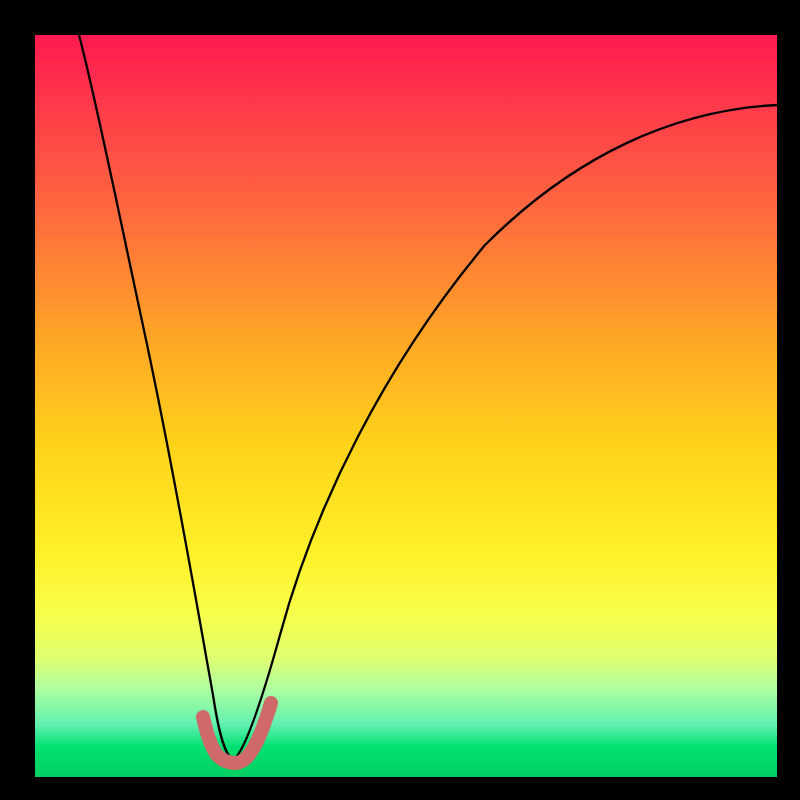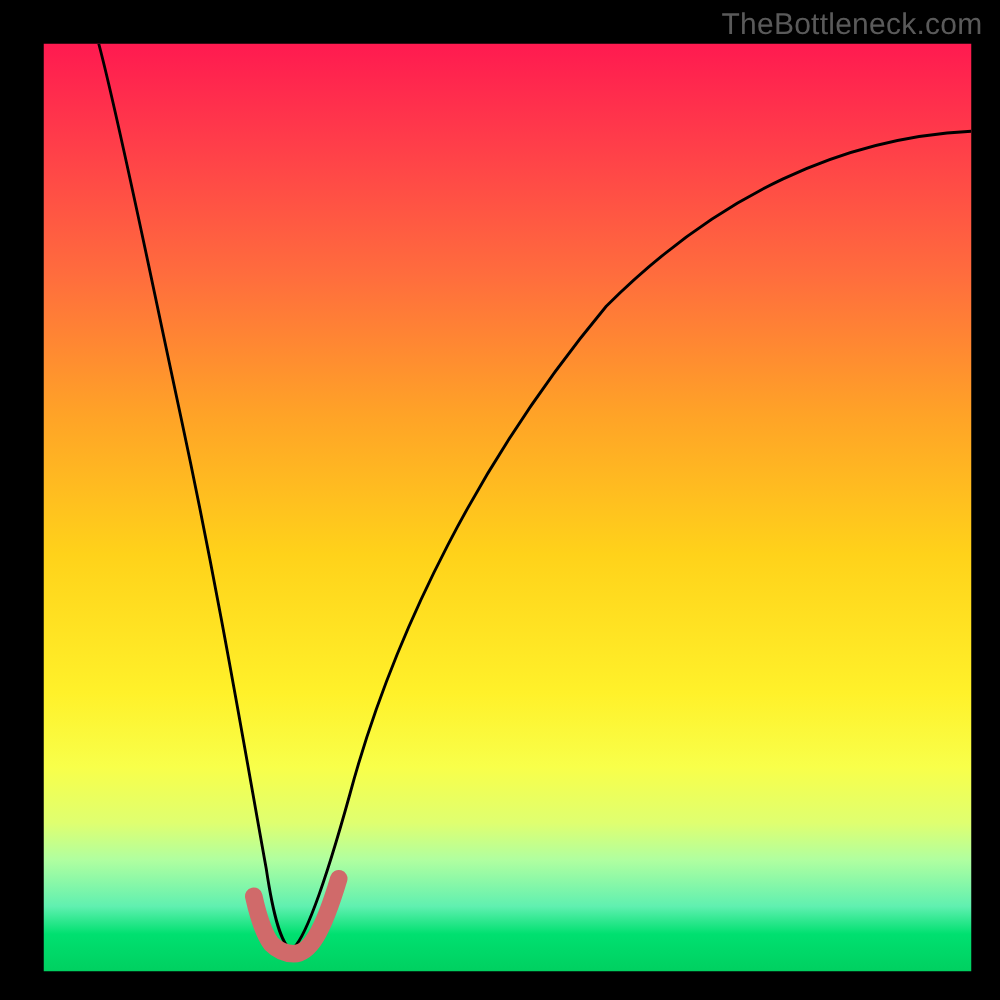--- a/index.html
+++ b/index.html
@@ -62,14 +62,13 @@
                C 206 720, 220 690, 245 600
                C 280 470, 350 330, 450 210
                C 540 120, 640 75, 742 70" fill="none" stroke="#000" stroke-width="2.3"></path>
       <path d="M 168 682
                C 172 700, 176 712, 182 720
                C 188 726, 194 728, 200 728
                C 206 728, 212 724, 218 714
                C 224 704, 230 688, 236 668" fill="none" stroke="#d06a6a" stroke-width="14" stroke-linecap="round" stroke-linejoin="round"></path>
     </svg>
   </div>
-  <div class="watermark">TheBottleneck.com</div>
 </div>
 
 </body></html>

